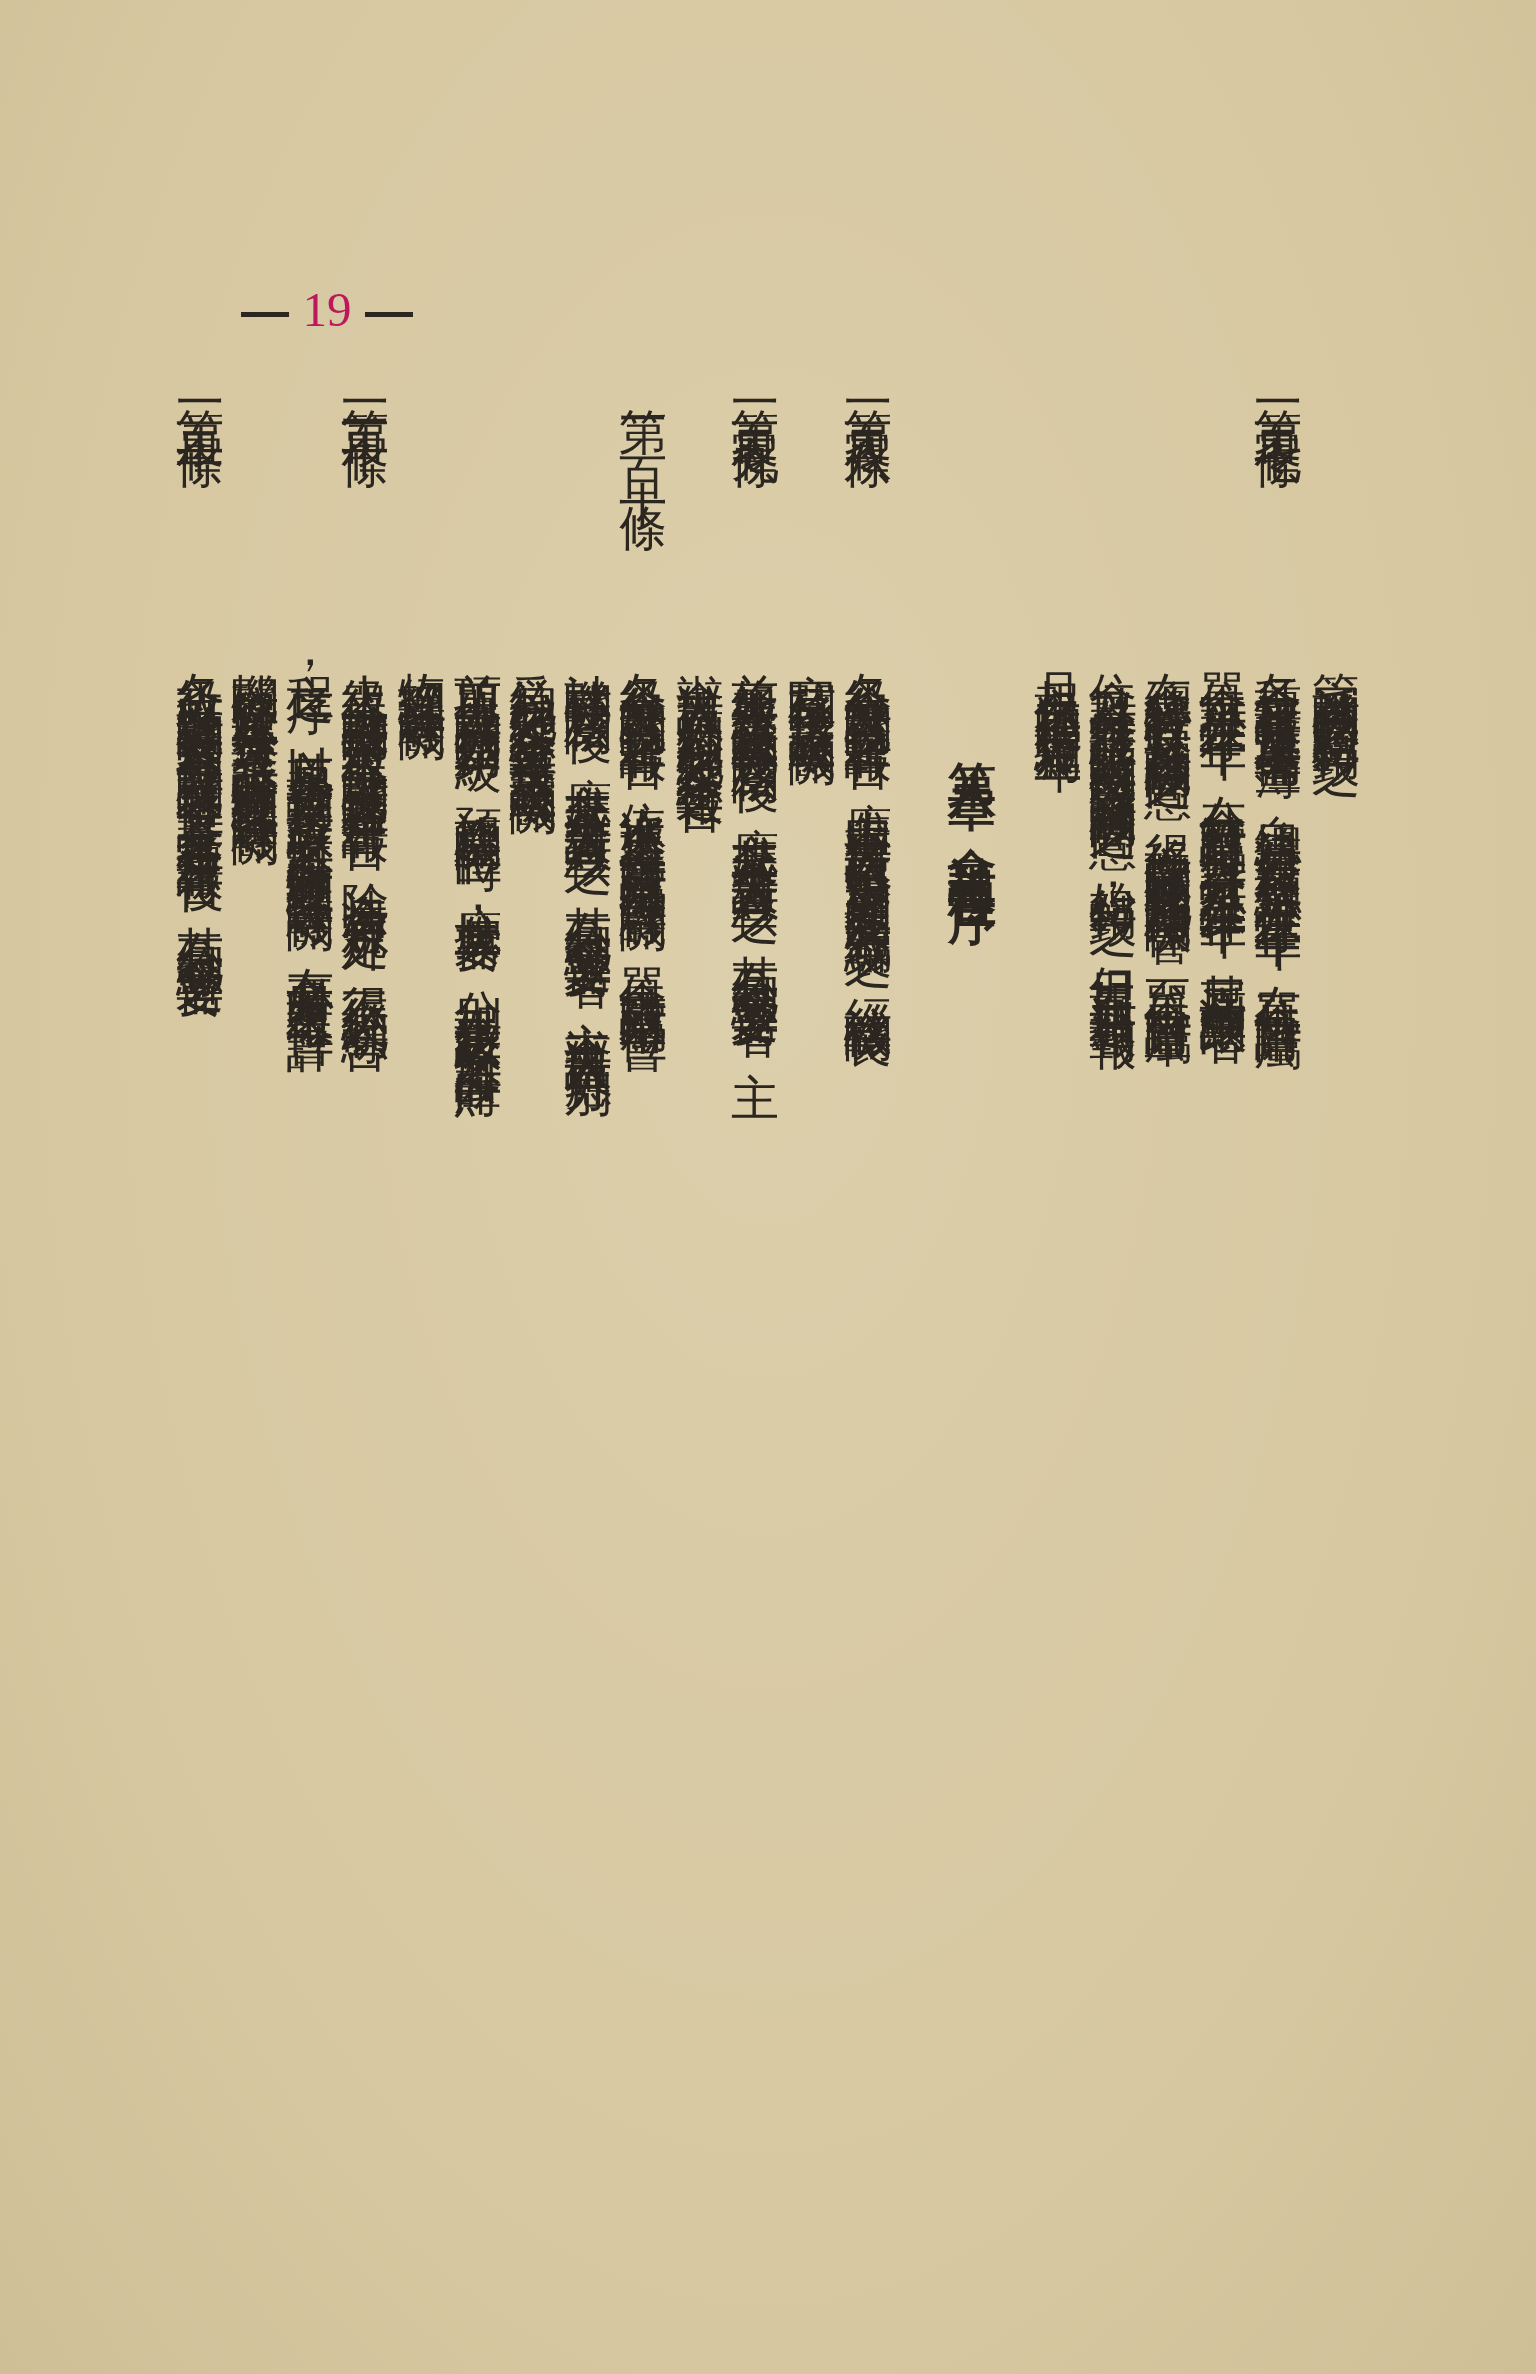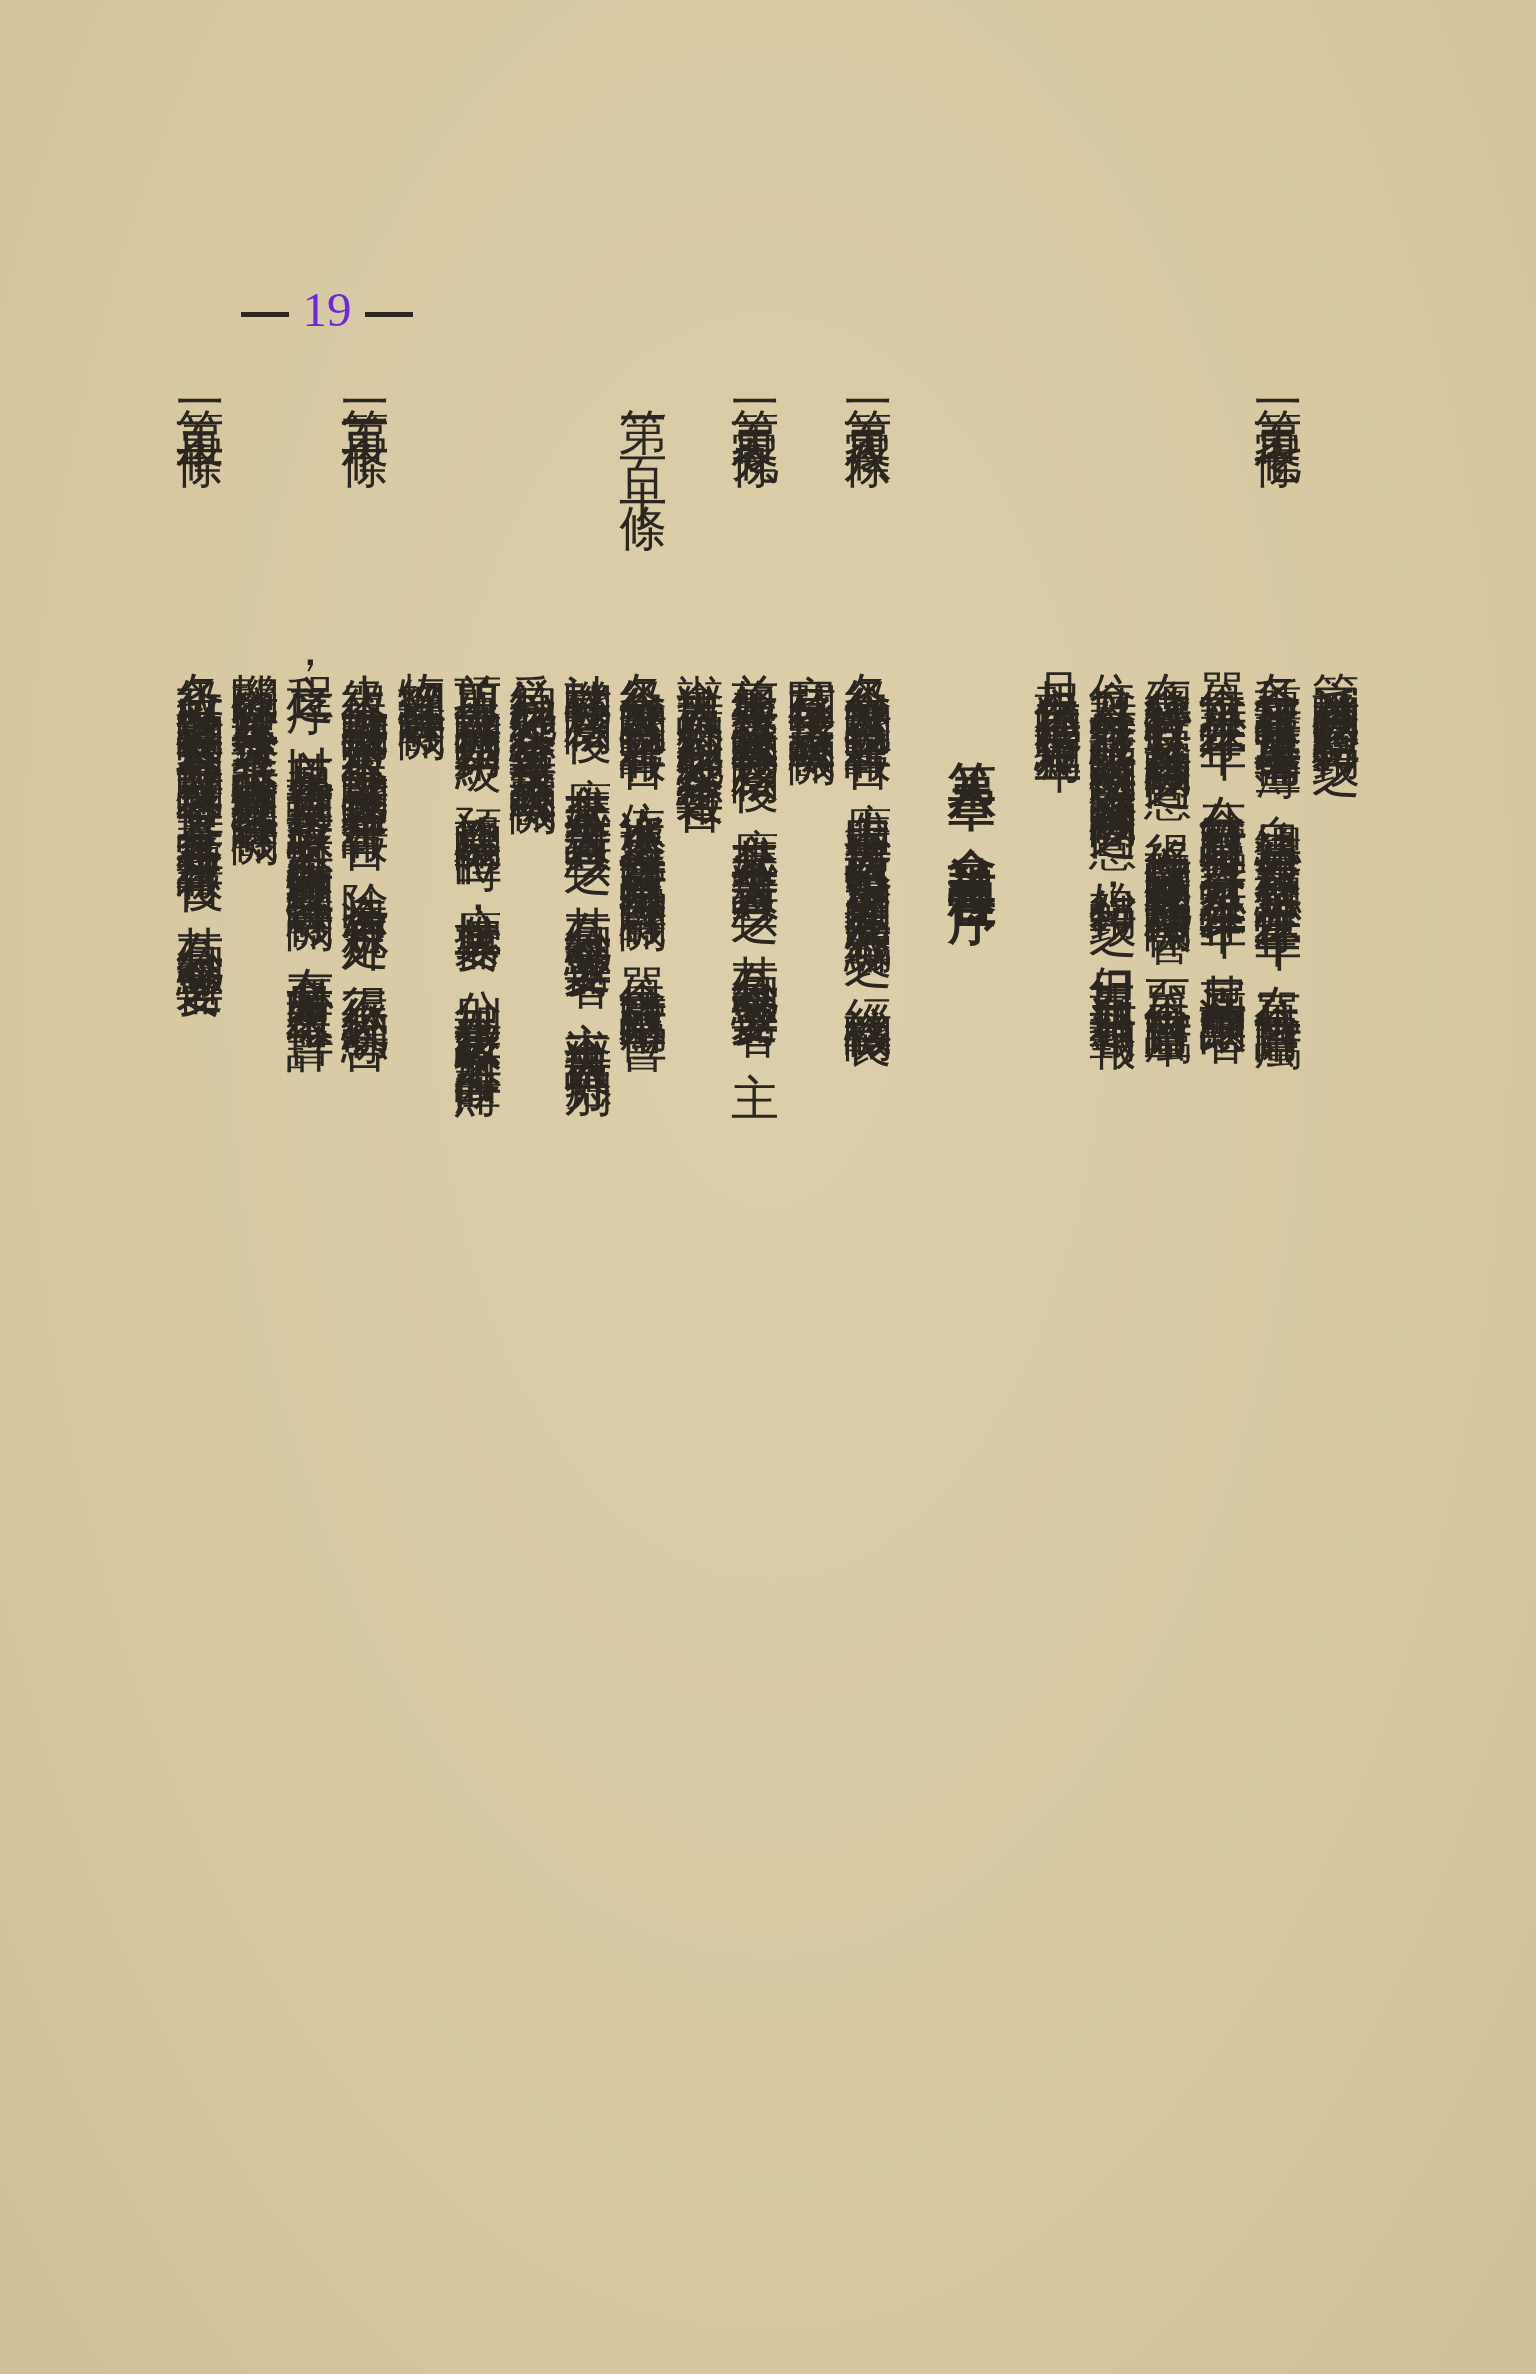--- a/index.html
+++ b/index.html
@@ -22,21 +22,21 @@
   .label { letter-spacing:6.7px; }
   .heading {
     font-family: "DejaVu Sans", "Liberation Sans", sans-serif;
     font-weight:bold;
     font-size:48px;
     letter-spacing:9.5px;
   }
   .pagenum {
     position:absolute; left:228px; top:281px;
     font-family: "Liberation Serif", "DejaVu Serif", serif;
-    font-size:49px; color:#6d28d9; white-space:nowrap;
+    font-size:49px; color:#be185d; white-space:nowrap;
   }
   .dash { display:inline-block; width:48px; height:4.8px; background:#2b2620; vertical-align:middle; margin:0 13.3px; }
 </style>
 </head>
 <body>
 
 <div class="pagenum">
   <span class="dash"></span><span>19</span><span class="dash"></span>
 </div>
 

